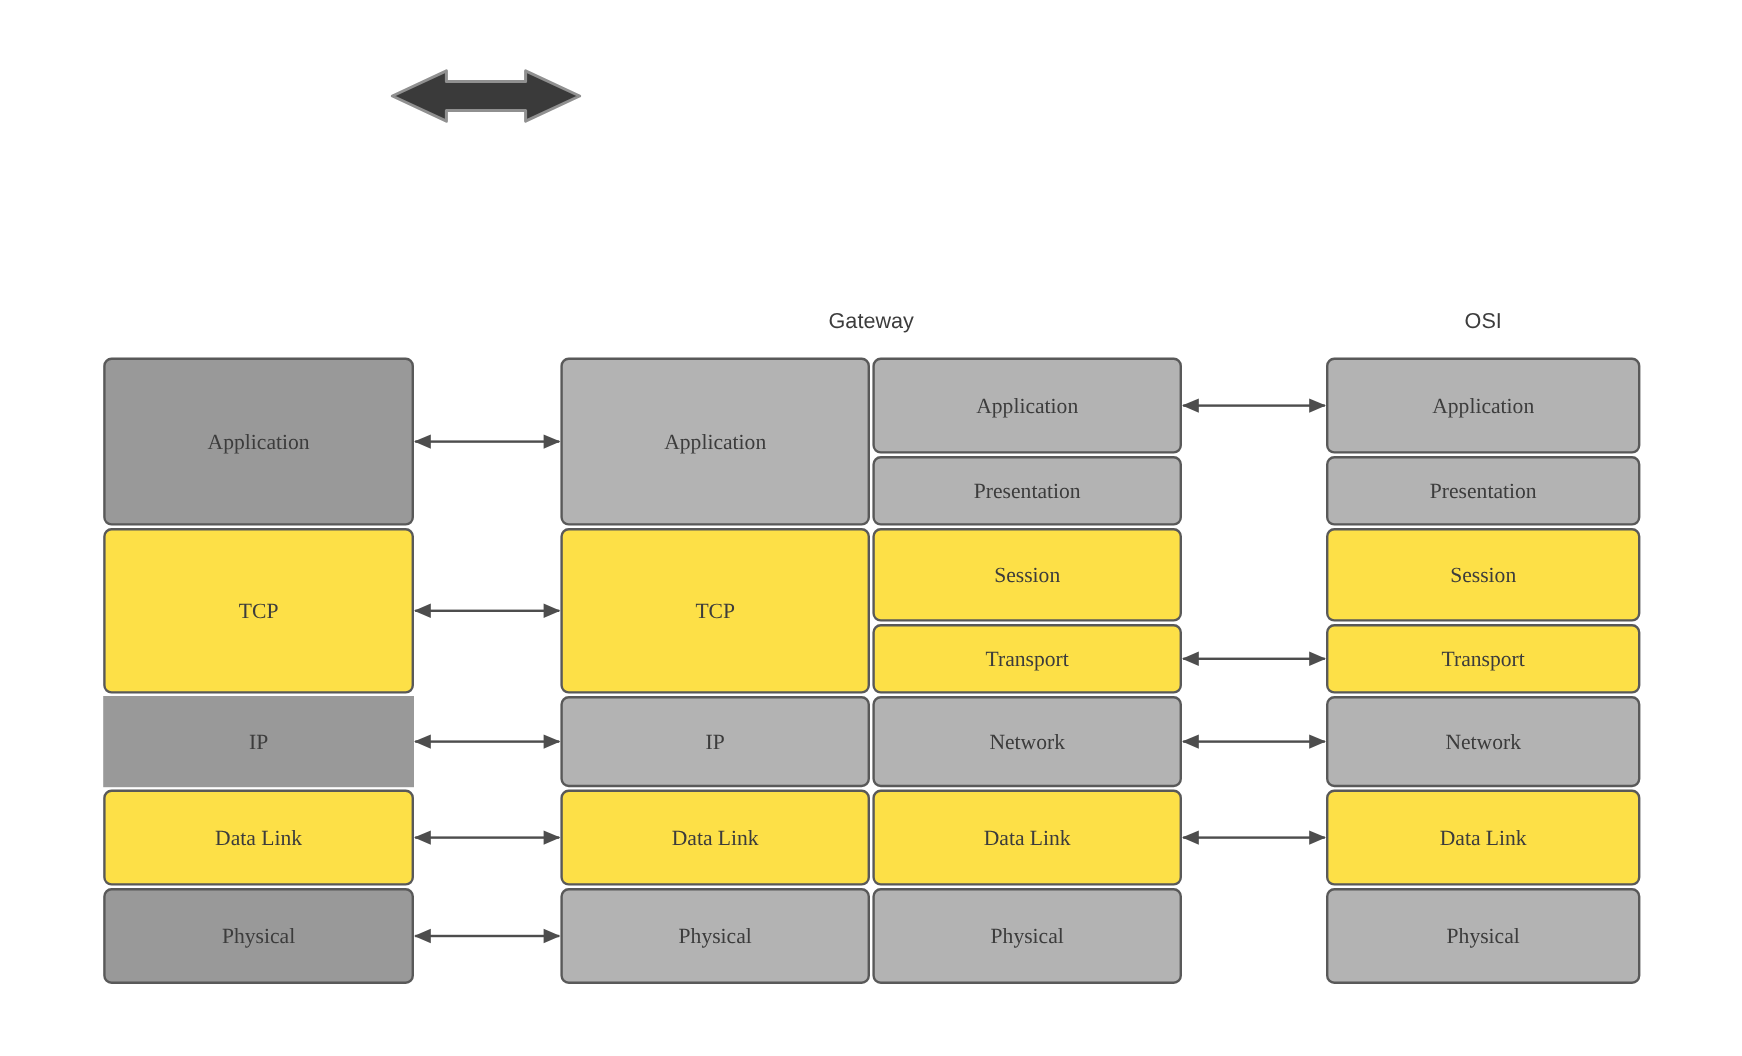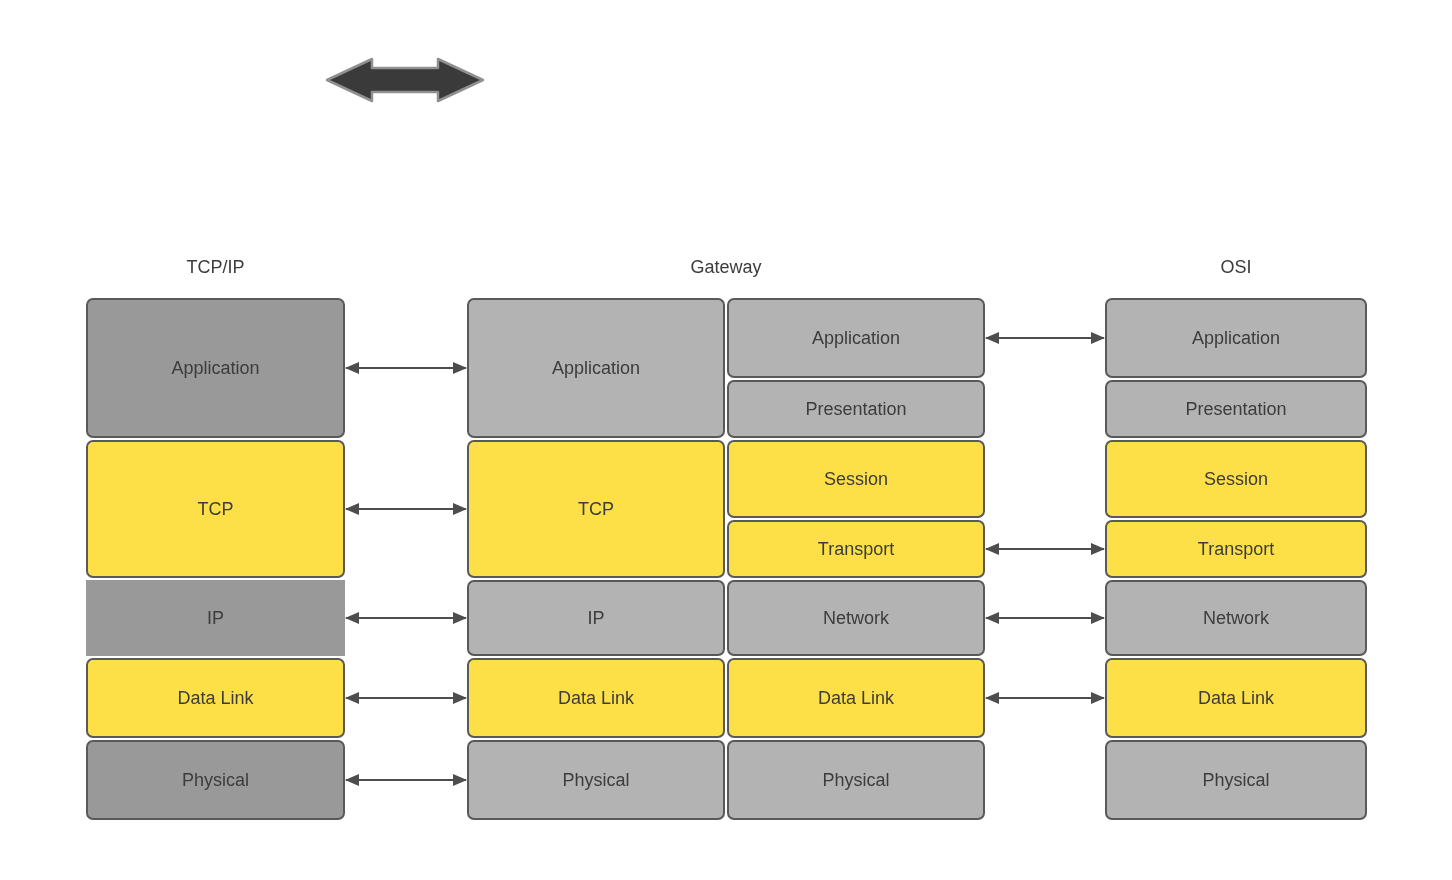--- a/index.html
+++ b/index.html
@@ -6,21 +6,21 @@
   #canvas{
     position:relative;width:1452px;height:880px;background:#ffffff;overflow:hidden;
     font-family:"Liberation Sans", sans-serif;color:#3c3c3c;
   }
   .col-header{
     position:absolute;height:22px;display:flex;align-items:center;justify-content:center;
     font-size:18px;color:#3c3c3c;
   }
   .box{
     position:absolute;box-sizing:border-box;display:flex;align-items:center;justify-content:center;
-    border:2px solid #595959;border-radius:7px;font-size:18px;color:#3c3c3c;background:#ffffff;
+    border:2px solid #595959;border-radius:7px;font-size:18px;color:#3c3c3c;background:#ffffff;font-family:Liberation Serif, serif;
   }
   .box.dark{background:#999999;}
   .box.light{background:#b3b3b3;}
   .box.white{background:#fde047;}
   .box.noborder{border:none;border-radius:0;}
   .connector{
     position:absolute;height:2px;background:#4d4d4d;
   }
   .ah{position:absolute;width:0;height:0;top:-5px;}
   .ah.left{left:-1px;border-top:6px solid transparent;border-bottom:6px solid transparent;border-right:14px solid #4d4d4d;}
@@ -29,21 +29,20 @@
 </style>
 </head>
 <body>
 
 <div id="canvas">
 
   <svg class="bigarrow" width="162" height="50" viewBox="0 0 162 50">
     <polygon points="3,25 48,4 48,13 114,13 114,4 159,25 114,46 114,37 48,37 48,46" fill="#3a3a3a" stroke="#909090" stroke-width="2.5" stroke-linejoin="round"></polygon>
   </svg>
 
-  <div class="col-header" style="left:86px;top:256px;width:259px">TCP/IP</div>
   <div class="col-header" style="left:1105px;top:256px;width:262px">OSI</div>
   <div class="col-header" style="left:467px;top:256px;width:518px">Gateway</div>
 
   <div class="box dark" style="left:86px;top:298px;width:259px;height:140px">
       <span>Application</span>
     </div>
   <div class="box white" style="left:86px;top:440px;width:259px;height:138px">
       <span>TCP</span>
     </div>
   <div class="box dark noborder" style="left:86px;top:580px;width:259px;height:76px">

